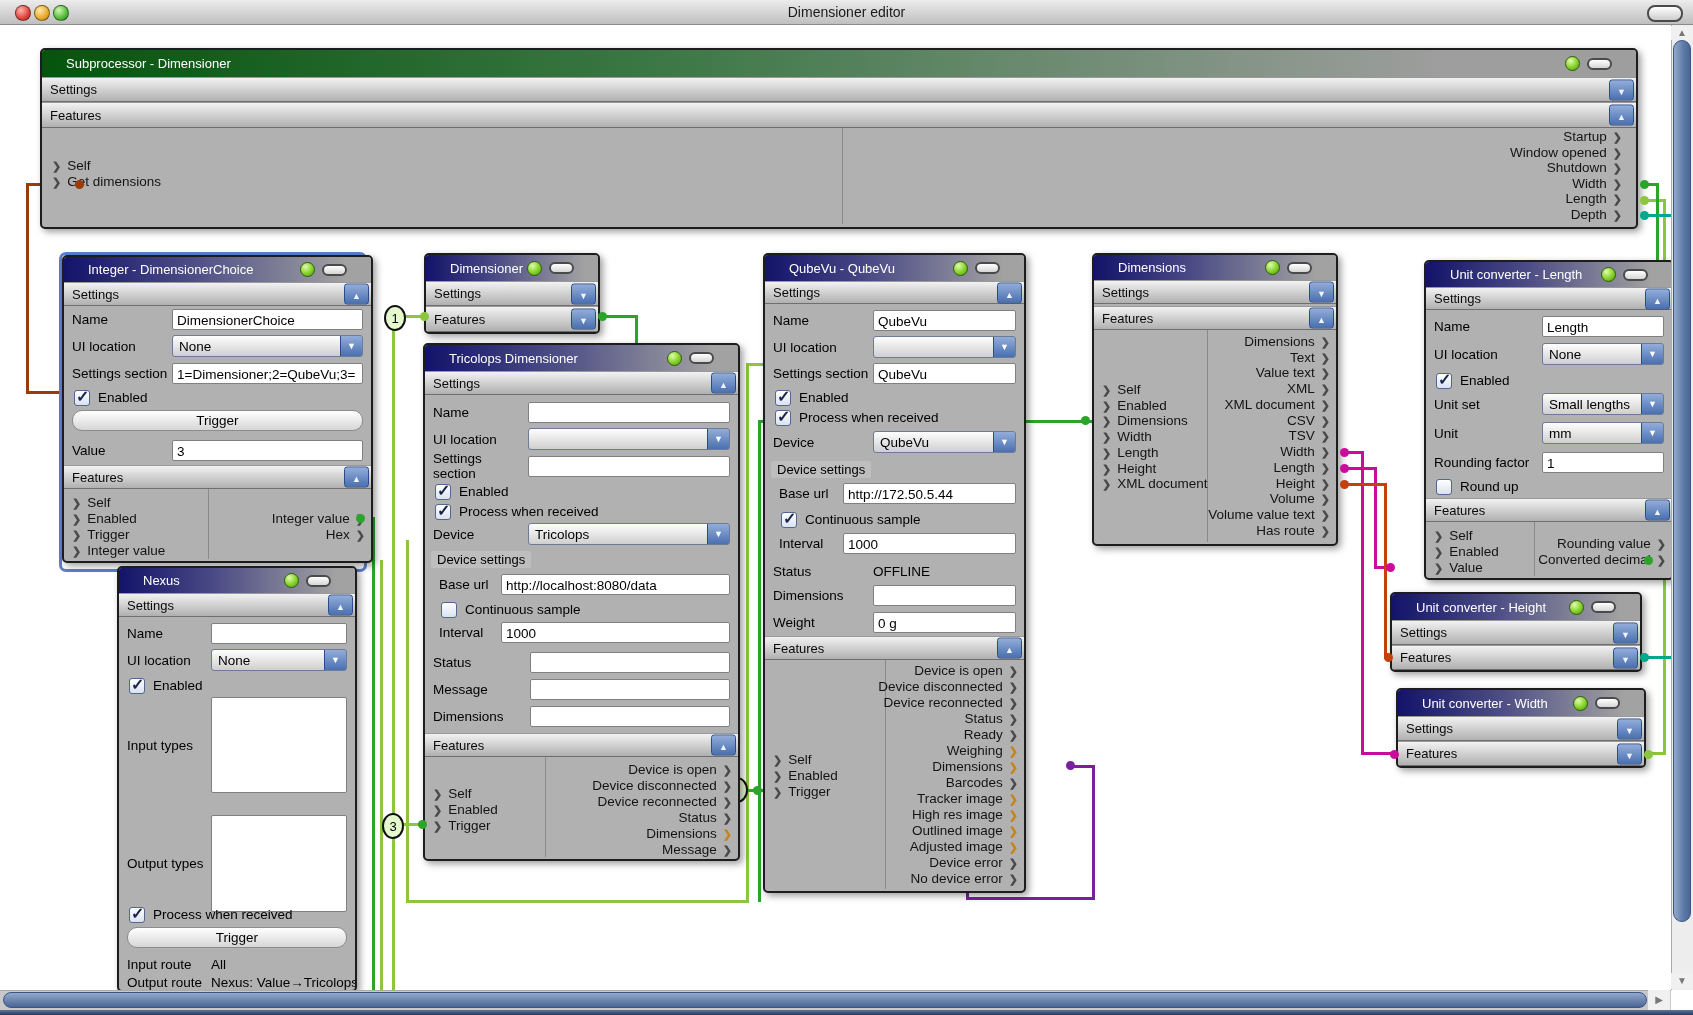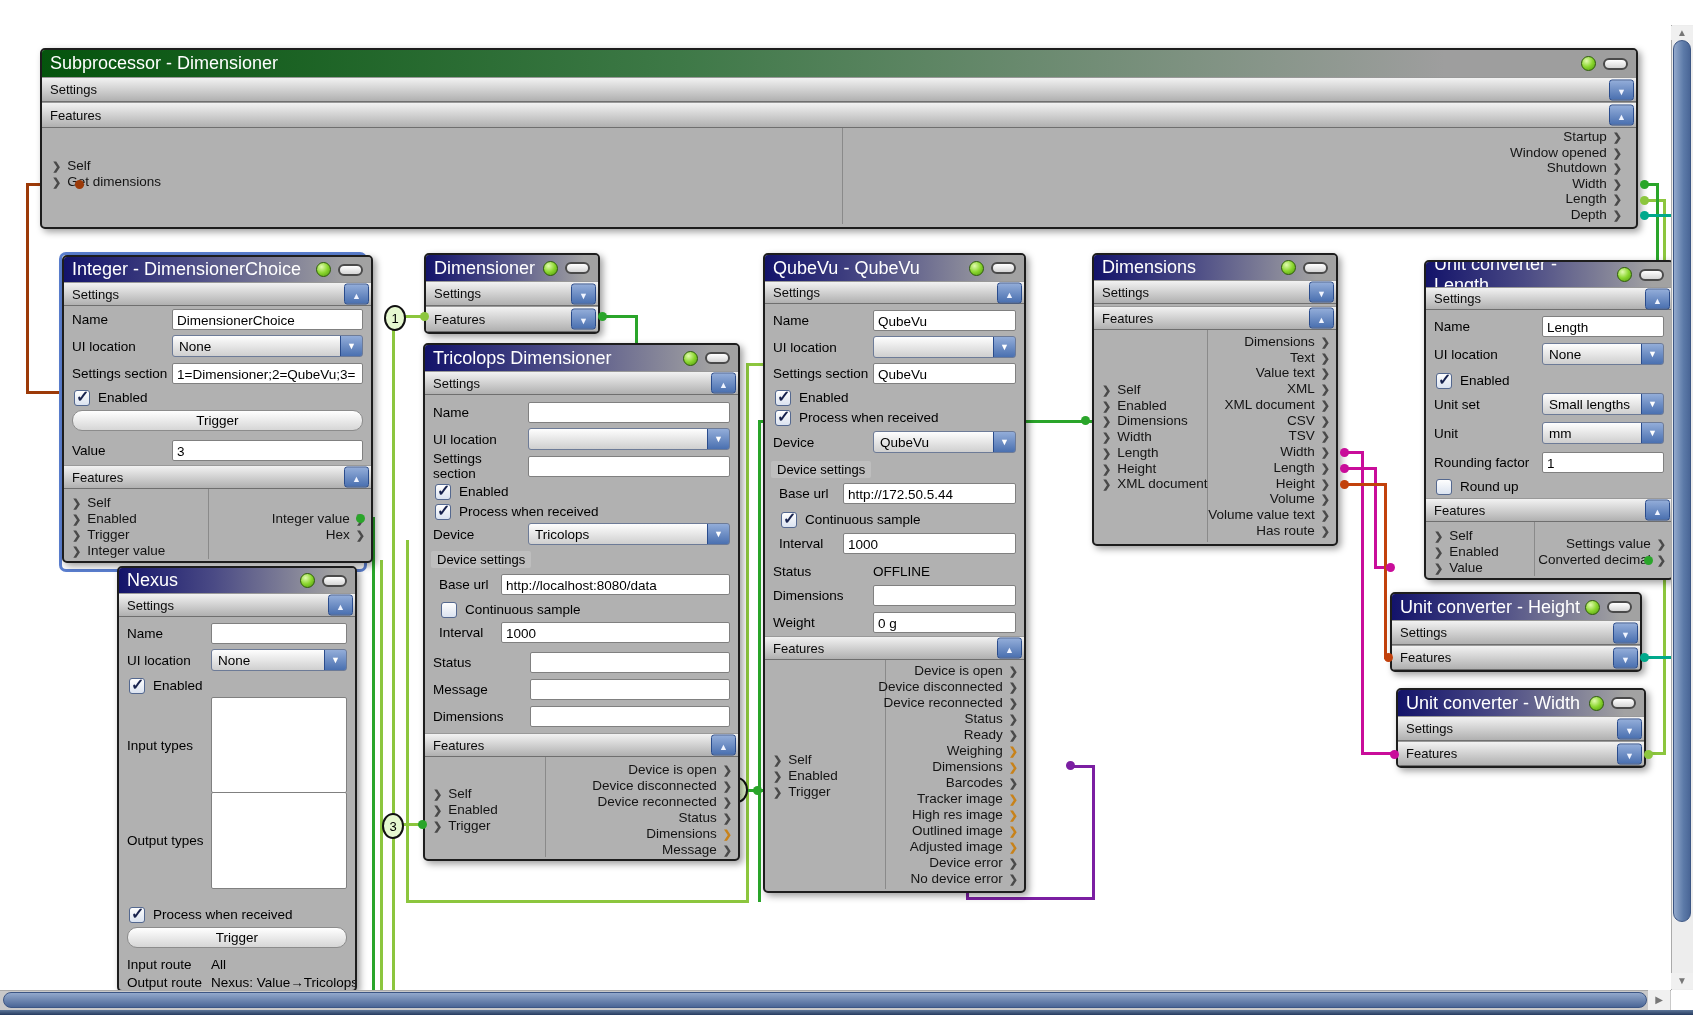--- a/index.html
+++ b/index.html
@@ -4,21 +4,21 @@
 <style>
   html,body{margin:0;padding:0;background:#fff;font-family:"Liberation Sans",sans-serif;}
   #canvas{position:relative;width:1693px;height:1015px;background:#fff;overflow:hidden;}
   
   #titlebar{position:absolute;left:0;top:0;width:1693px;height:24px;background:linear-gradient(#ececec,#bfbfbf);border-bottom:1px solid #8a8a8a;z-index:6;}
   .tl{position:absolute;top:5px;width:14px;height:14px;border-radius:50%;border:1px solid rgba(0,0,0,.45);}
   #wtitle{position:absolute;left:0;right:0;top:4px;text-align:center;font-size:14px;color:#1a1a1a;}
   #wpill{position:absolute;right:10px;top:5px;width:32px;height:13px;border-radius:8px;background:linear-gradient(#fff,#ccc);border:2px solid #4a4a4a;}
   
   .node{position:absolute;background:#b1b1b1;border:2px solid #1d1d1d;border-radius:5px;box-shadow:3px 3px 7px rgba(0,0,0,.38);overflow:hidden;z-index:2;box-sizing:border-box;}
-  .hdr{position:absolute;left:0;right:0;top:0;height:26px;display:flex;align-items:center;padding:0 8px;color:#fff;font-size:18px;box-sizing:border-box;}
+  .hdr{position:absolute;left:0;right:0;top:0;height:26px;display:flex;align-items:center;padding:0 24px;color:#fff;font-size:13px;box-sizing:border-box;}
   .hdr.nv{background:linear-gradient(90deg,#13136a,#4a4a85 40%,#a2a2a2 92%);}
   .hdr.gr{background:linear-gradient(90deg,#05540d,#3e7947 40%,#9e9e9e 88%);}
   .led{width:13px;height:13px;border-radius:50%;margin-left:auto;background:radial-gradient(circle at 35% 30%,#e2fbb0,#8ad62e 50%,#4c940f);border:1px solid #2f5e08;flex:0 0 auto;}
   .pill{width:25px;height:12px;border-radius:7px;margin-left:7px;background:linear-gradient(#fff,#d5d5d5);border:2px solid #4a4a4a;flex:0 0 auto;box-sizing:border-box;}
   .bar{position:absolute;left:0;right:0;background:linear-gradient(#f2f2f2,#b0b0b0);border-top:1px solid #999;border-bottom:1px solid #6f6f6f;font-size:13px;color:#0a0a0a;display:flex;align-items:center;padding-left:8px;box-sizing:border-box;}
   .cb{position:absolute;right:2px;top:50%;transform:translateY(-50%);width:25px;height:21px;border-radius:3px;background:linear-gradient(#93add9,#4a70b0);border:1px solid #2a4c8c;color:#f0f4ff;text-align:center;line-height:19px;box-sizing:border-box;}
   .cb.up::after{content:"▲";font-size:9px;} .cb.dn::after{content:"▼";font-size:9px;}
   .r{position:absolute;display:flex;align-items:center;font-size:13.5px;color:#000;}
   .lb{flex:0 0 auto;}
   .tfield{flex:1;height:21px;line-height:21px;background:#fff;border:1px solid #808080;border-radius:2px;padding:0 4px;font-size:13.5px;white-space:nowrap;overflow:hidden;box-sizing:border-box;}
@@ -236,21 +236,21 @@
         <div class="drop"><span>None</span><span class="db"></span></div>
       </div>
     <div class="r" style="top:109px;left:10px;right:8px;height:17px">
         <span class="chk on"></span>
         <span>Enabled</span>
       </div>
     <div class="r" style="top:129px;left:8px;right:8px;height:96px">
         <span class="lb" style="width:84px">Input types</span>
         <div class="tbox" style="height:96px"></div>
       </div>
-    <div class="r" style="top:224px;left:8px;right:8px;height:97px">
+    <div class="r" style="top:247px;left:8px;right:8px;height:97px">
         <span class="lb" style="width:84px">Output types</span>
         <div class="tbox" style="height:97px"></div>
       </div>
     <div class="r" style="top:338px;left:10px;right:8px;height:17px">
         <span class="chk on"></span>
         <span>Process when received</span>
       </div>
     <div class="trig" style="top:359px;left:8px;right:8px">Trigger</div>
     <div class="r" style="top:388px;left:8px;right:8px;height:16px">
         <span class="lb" style="width:84px">Input route</span>
@@ -660,21 +660,21 @@
       </div>
     <div class="fi" style="left:8px;top:282px">
         <span class="ar"></span>
         <span>Enabled</span>
       </div>
     <div class="fi" style="left:8px;top:298px">
         <span class="ar"></span>
         <span>Value</span>
       </div>
     <div class="fo" style="right:6px;top:274px">
-        <span>Settings value</span>
+        <span>Rounding value</span>
         <span class="ar"></span>
       </div>
     <div class="fo" style="right:6px;top:290px">
         <span>Converted decimal</span>
         <span class="ar"></span>
       </div>
   </div>
 
   <div class="node" style="left:1390px;top:592px;width:252px;height:80px">
     <div class="hdr nv" style="height:26px">
@@ -737,14 +737,21 @@
   <div class="sb" id="vtrack"></div>
   <div class="sb sbarrow" style="left:1671px;top:26px;width:22px;height:14px;line-height:14px">▲</div>
   <div class="sb" id="vthumb"></div>
   <div class="sb sbarrow" style="left:1671px;top:973px;width:22px;height:16px;line-height:16px">▼</div>
   <div class="sb" id="htrack"></div>
   <div class="sb" id="hthumb"></div>
   <div class="sb sbarrow" style="left:1648px;top:990px;width:22px;height:20px;line-height:20px">▶</div>
   <div class="sb" id="corner"></div>
   <div id="botband"></div>
 
+  <div id="titlebar">
+    <div class="tl" style="left:15px;background:radial-gradient(circle at 35% 30%,#ffb3ad,#e0443e 60%,#a8201c)"></div>
+    <div class="tl" style="left:34px;background:radial-gradient(circle at 35% 30%,#ffe9a8,#e8a92d 60%,#b07a10)"></div>
+    <div class="tl" style="left:53px;background:radial-gradient(circle at 35% 30%,#d2f7b0,#52bb3a 60%,#2c7d1a)"></div>
+    <div id="wtitle">Dimensioner editor</div>
+    <div id="wpill"></div>
+  </div>
 
 </div>
 
 </body></html>

